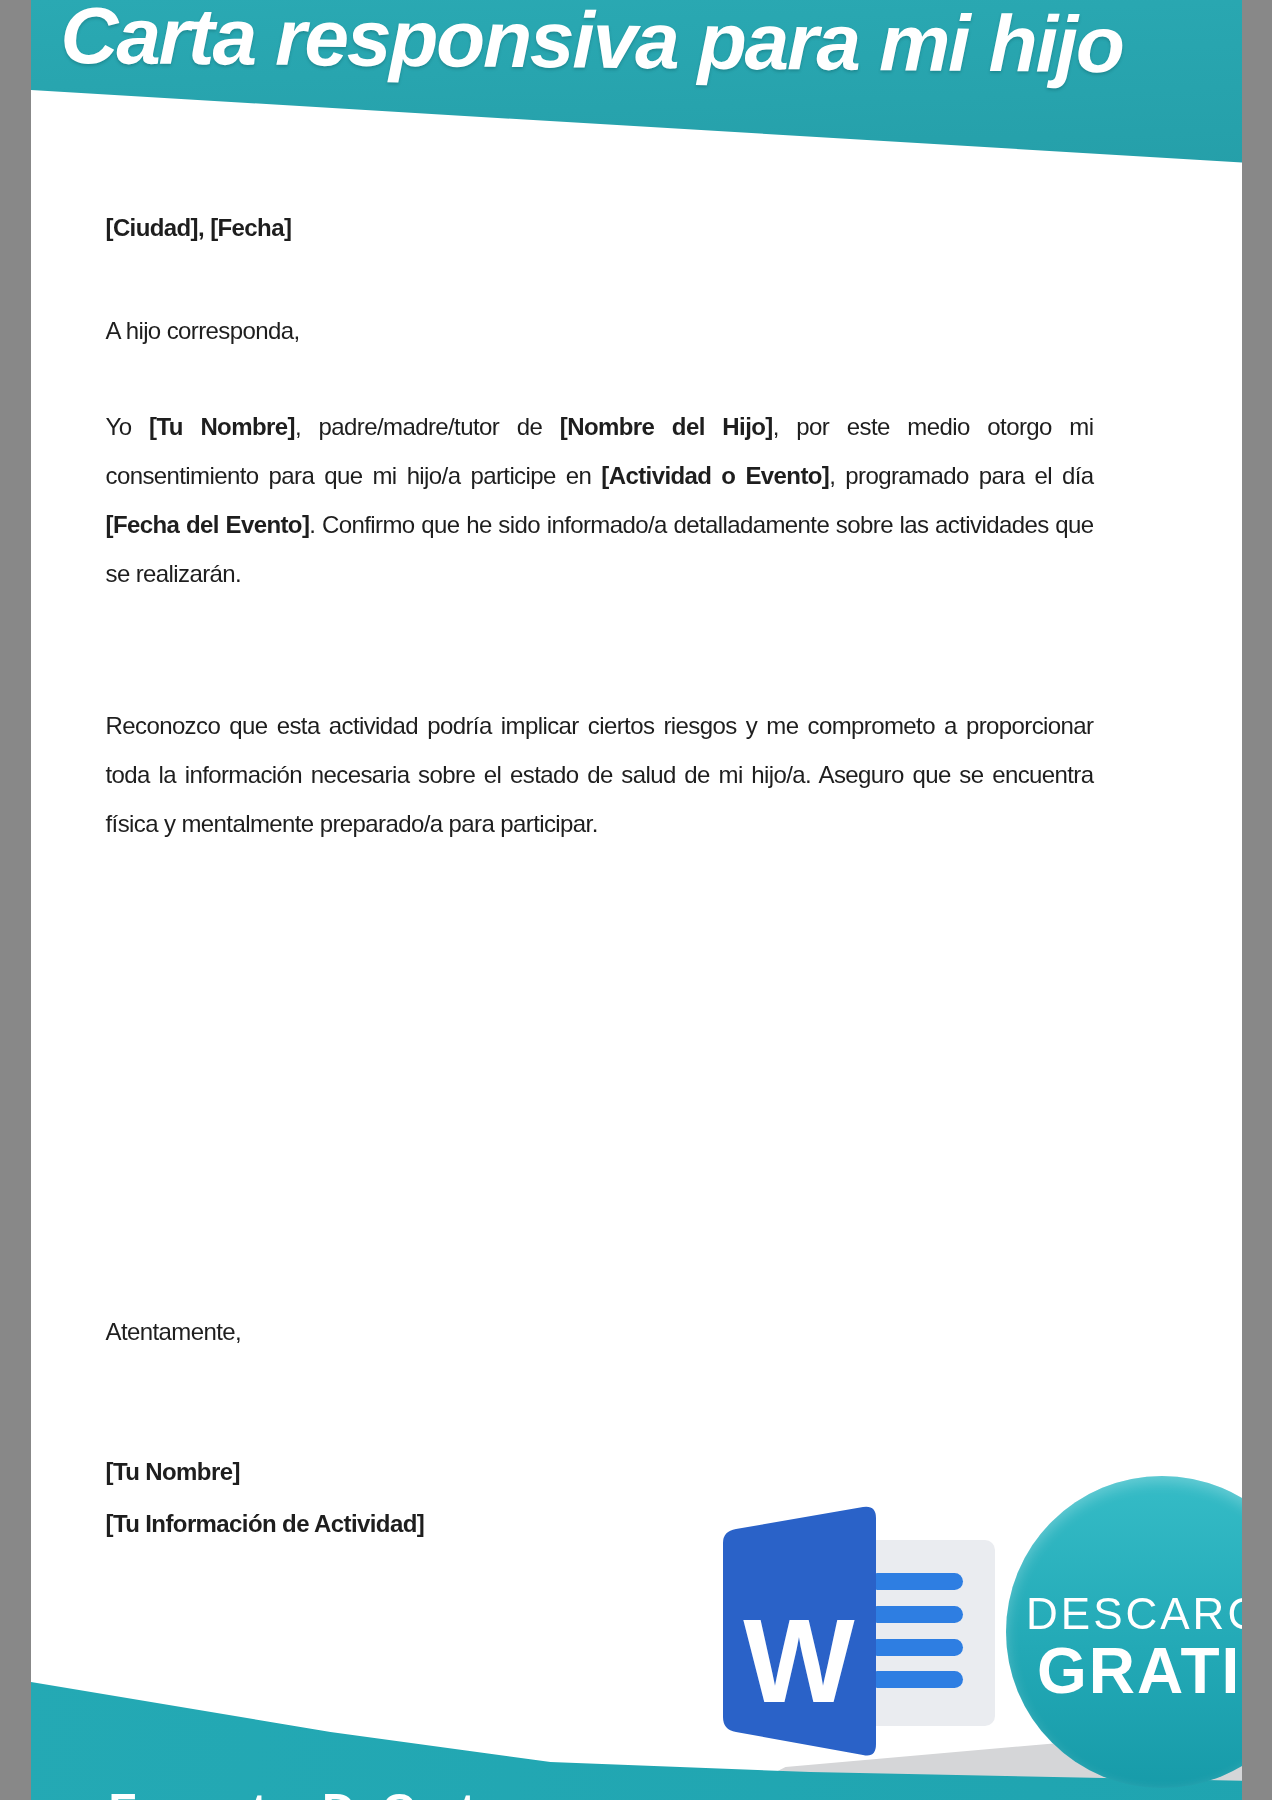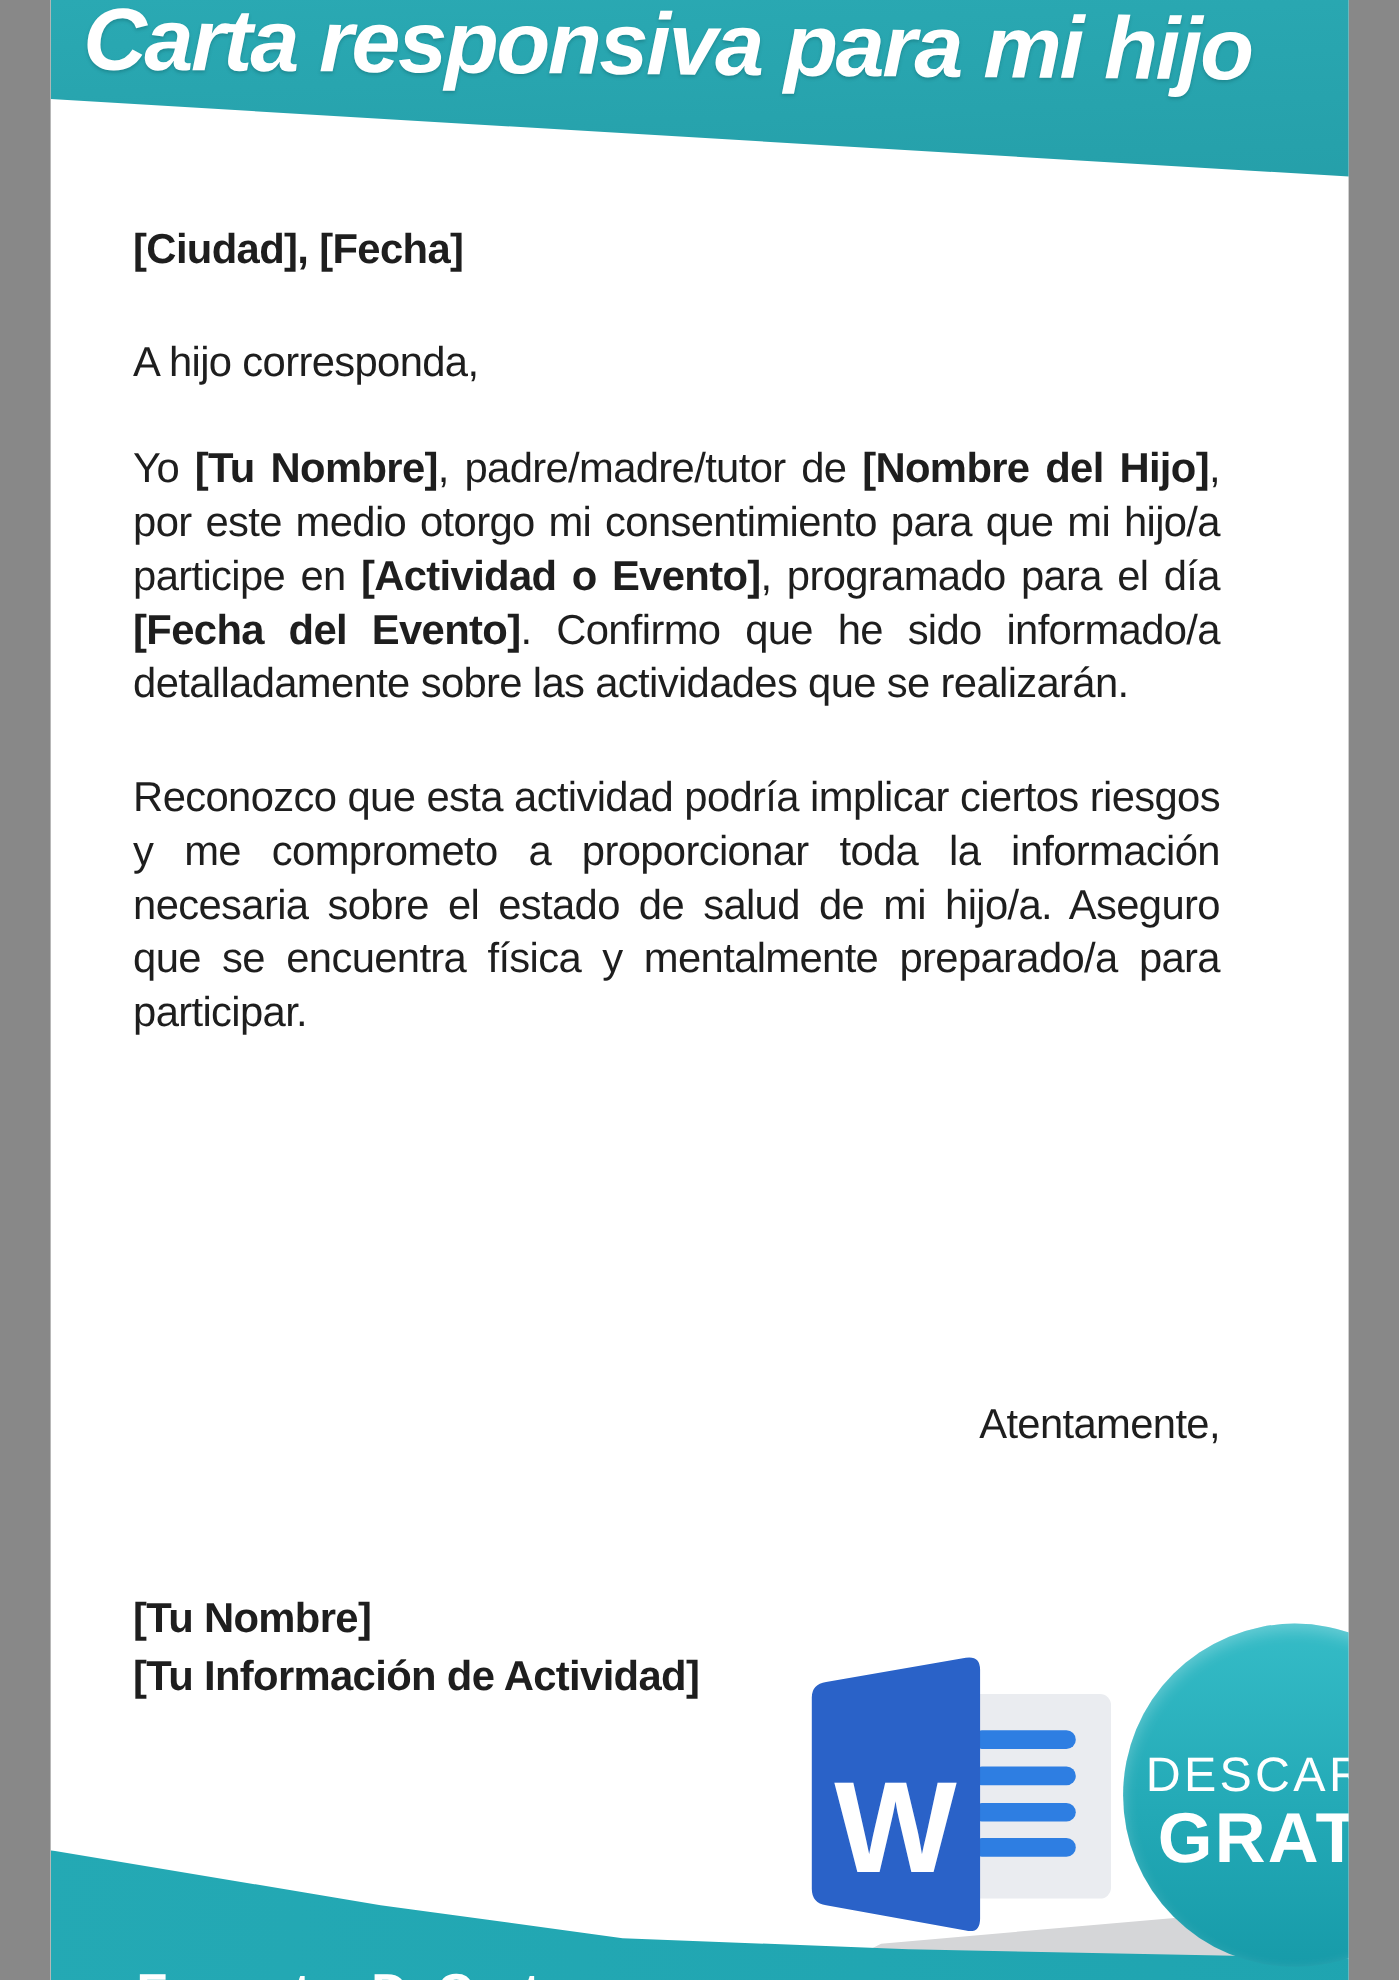--- a/index.html
+++ b/index.html
@@ -1,49 +1,50 @@
 <!DOCTYPE html>
 <html><head>
 <meta charset="utf-8">
 <style>
   html,body{margin:0;padding:0;background:#888;}
   #page{
     position:relative;width:1180px;height:1800px;margin:0 auto;
     background:#ffffff;overflow:hidden;
     font-family:"Liberation Sans", sans-serif;
+    padding-left:31px;
   }
   
   .header-band{
     position:absolute;left:0;top:0;width:1272px;height:170px;
     background:linear-gradient(178deg,#2aa9b3 0%,#259fa9 100%);
     clip-path:polygon(0 0,1272px 0,1272px 166px,0 90px);
   }
   .page-title{
     position:absolute;left:30px;top:-10px;
     font-size:80px;font-weight:bold;font-style:italic;
     letter-spacing:-2px;color:#ffffff;white-space:nowrap;
     transform:rotate(0.5deg);transform-origin:left top;
     text-shadow:0 2px 3px rgba(0,60,65,0.25);
   }
   
   .blk{
     position:absolute;left:75px;width:988px;
-    font-size:38px;line-height:49px;letter-spacing:-0.6px;
+    font-size:24px;line-height:49px;letter-spacing:-0.6px;
     color:#1e1e1e;
   }
   .blk.justify{text-align:justify;}
   .blk.bold{font-weight:bold;}
   .blk b{font-weight:bold;}
   .dateline{top:203px;}
   .salutation{top:306px;}
   .para1{top:402px;}
   .para2{top:701px;}
   .para3{top:951px;}
   .para4{top:1151px;}
-  .closing{top:1271px;text-align:right;}
+  .closing{top:1307px;}
   .signature{top:1446px;font-weight:bold;line-height:52px;}
   
   .shadow-wedge{
     position:absolute;left:0;top:0;width:1272px;height:1800px;
     background:#d5d6d8;
     clip-path:polygon(690px 1800px,755px 1767px,1040px 1742px,1272px 1718px,1272px 1800px);
   }
   .footer-band{
     position:absolute;left:0;top:0;width:1272px;height:1800px;
     background:linear-gradient(100deg,#25aab5 0%,#1fa4b0 100%);

